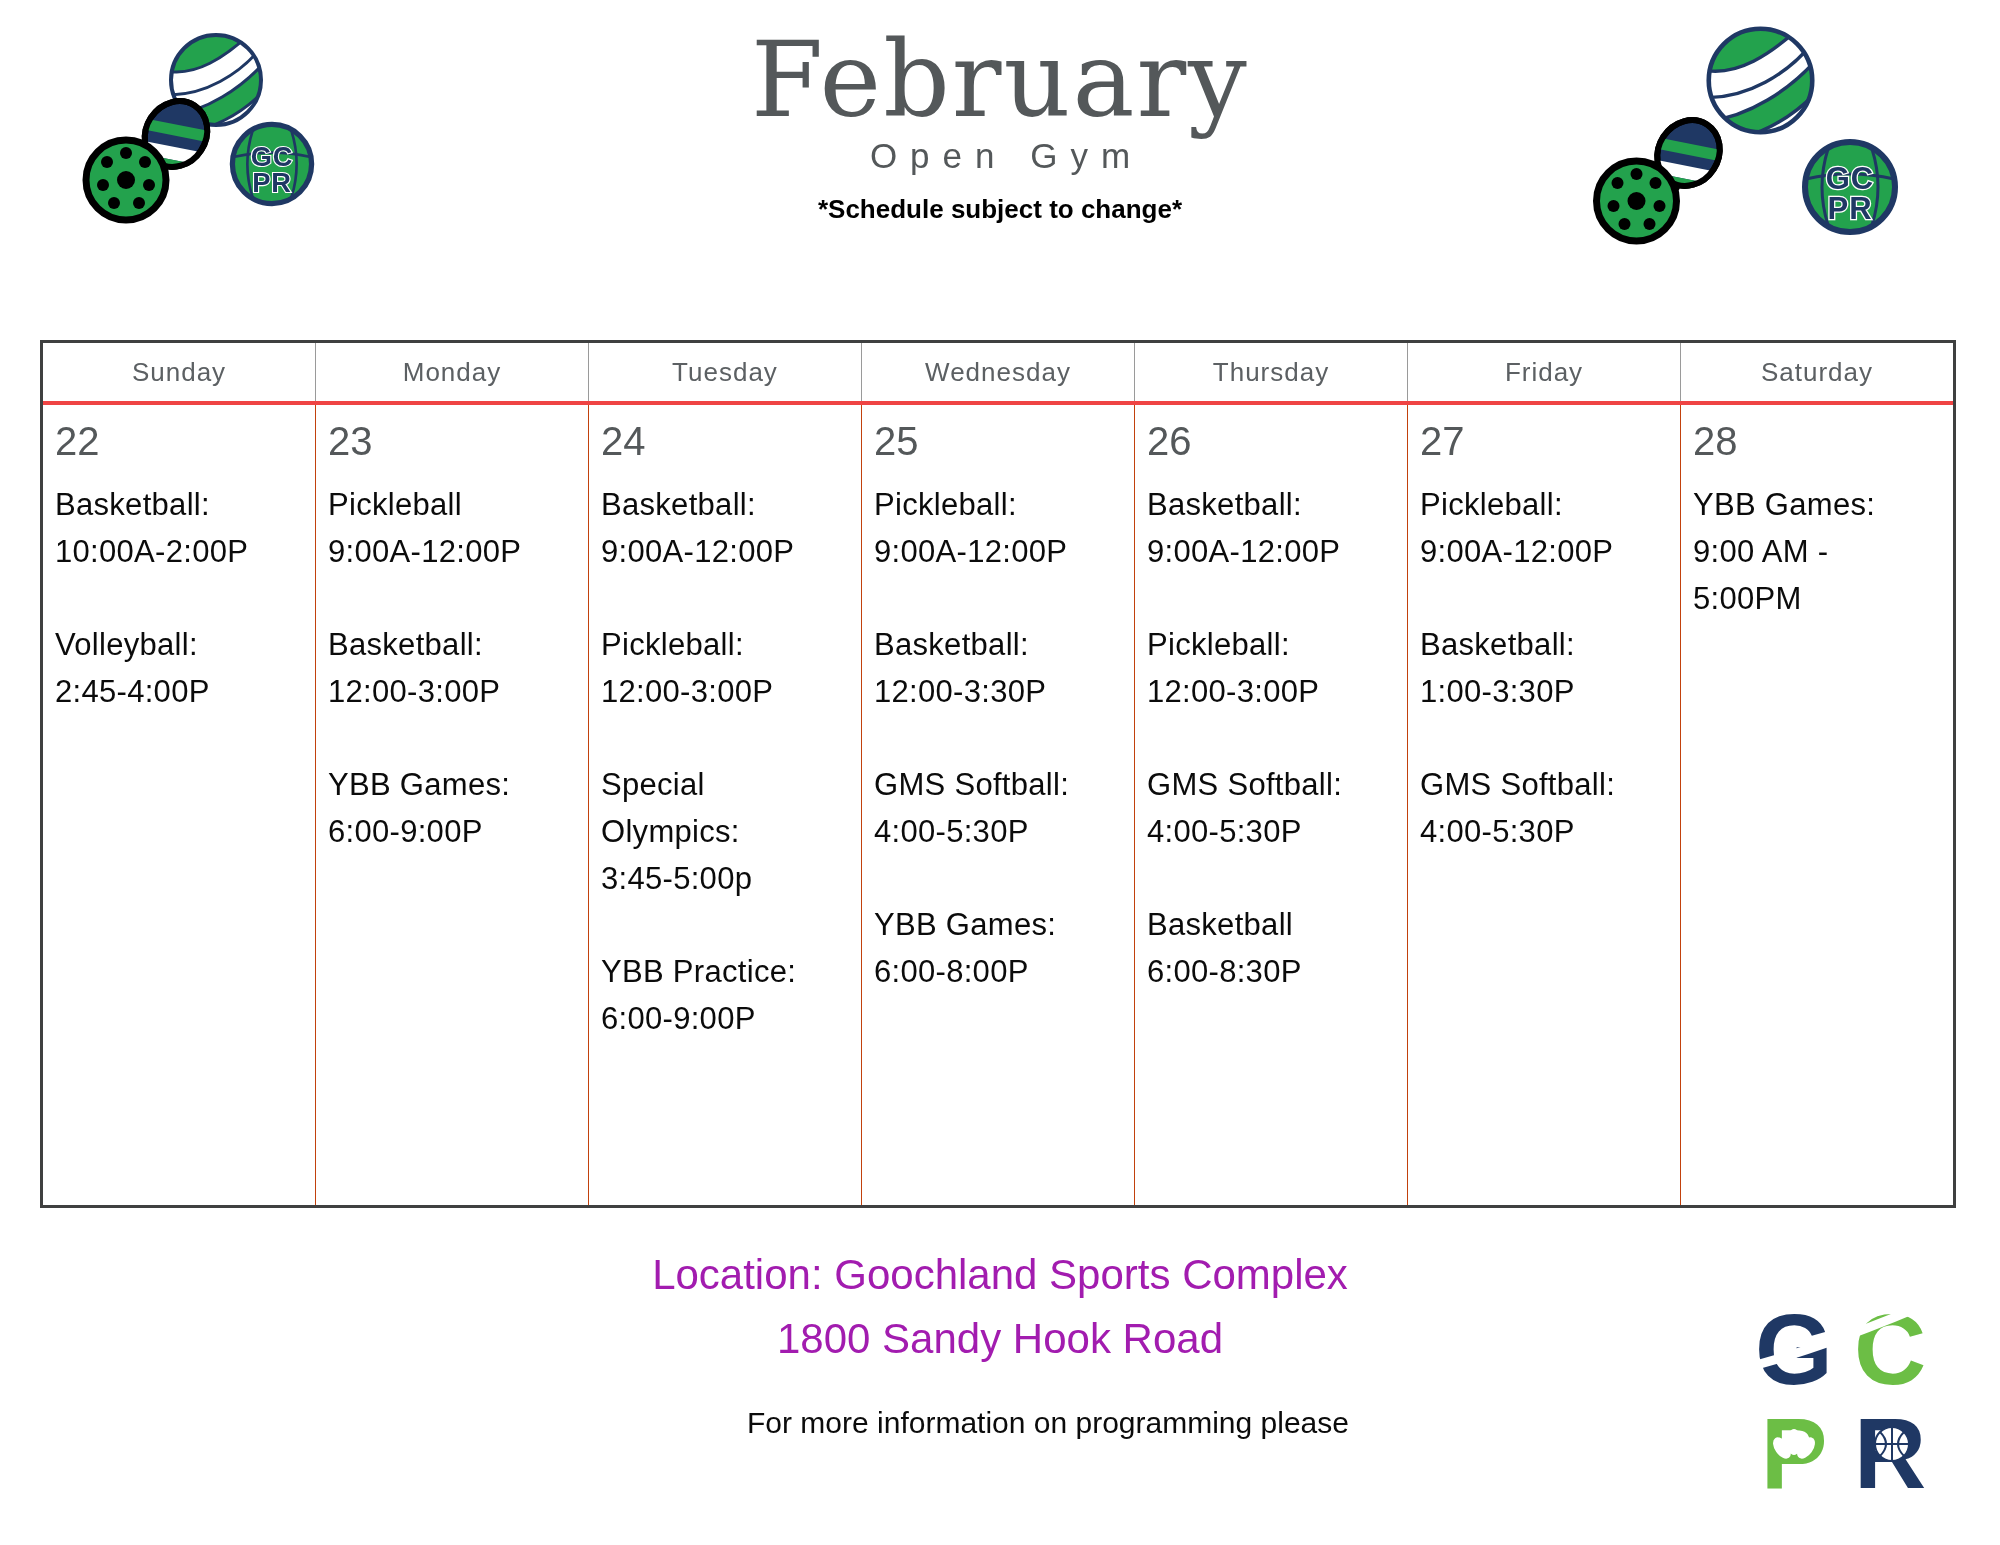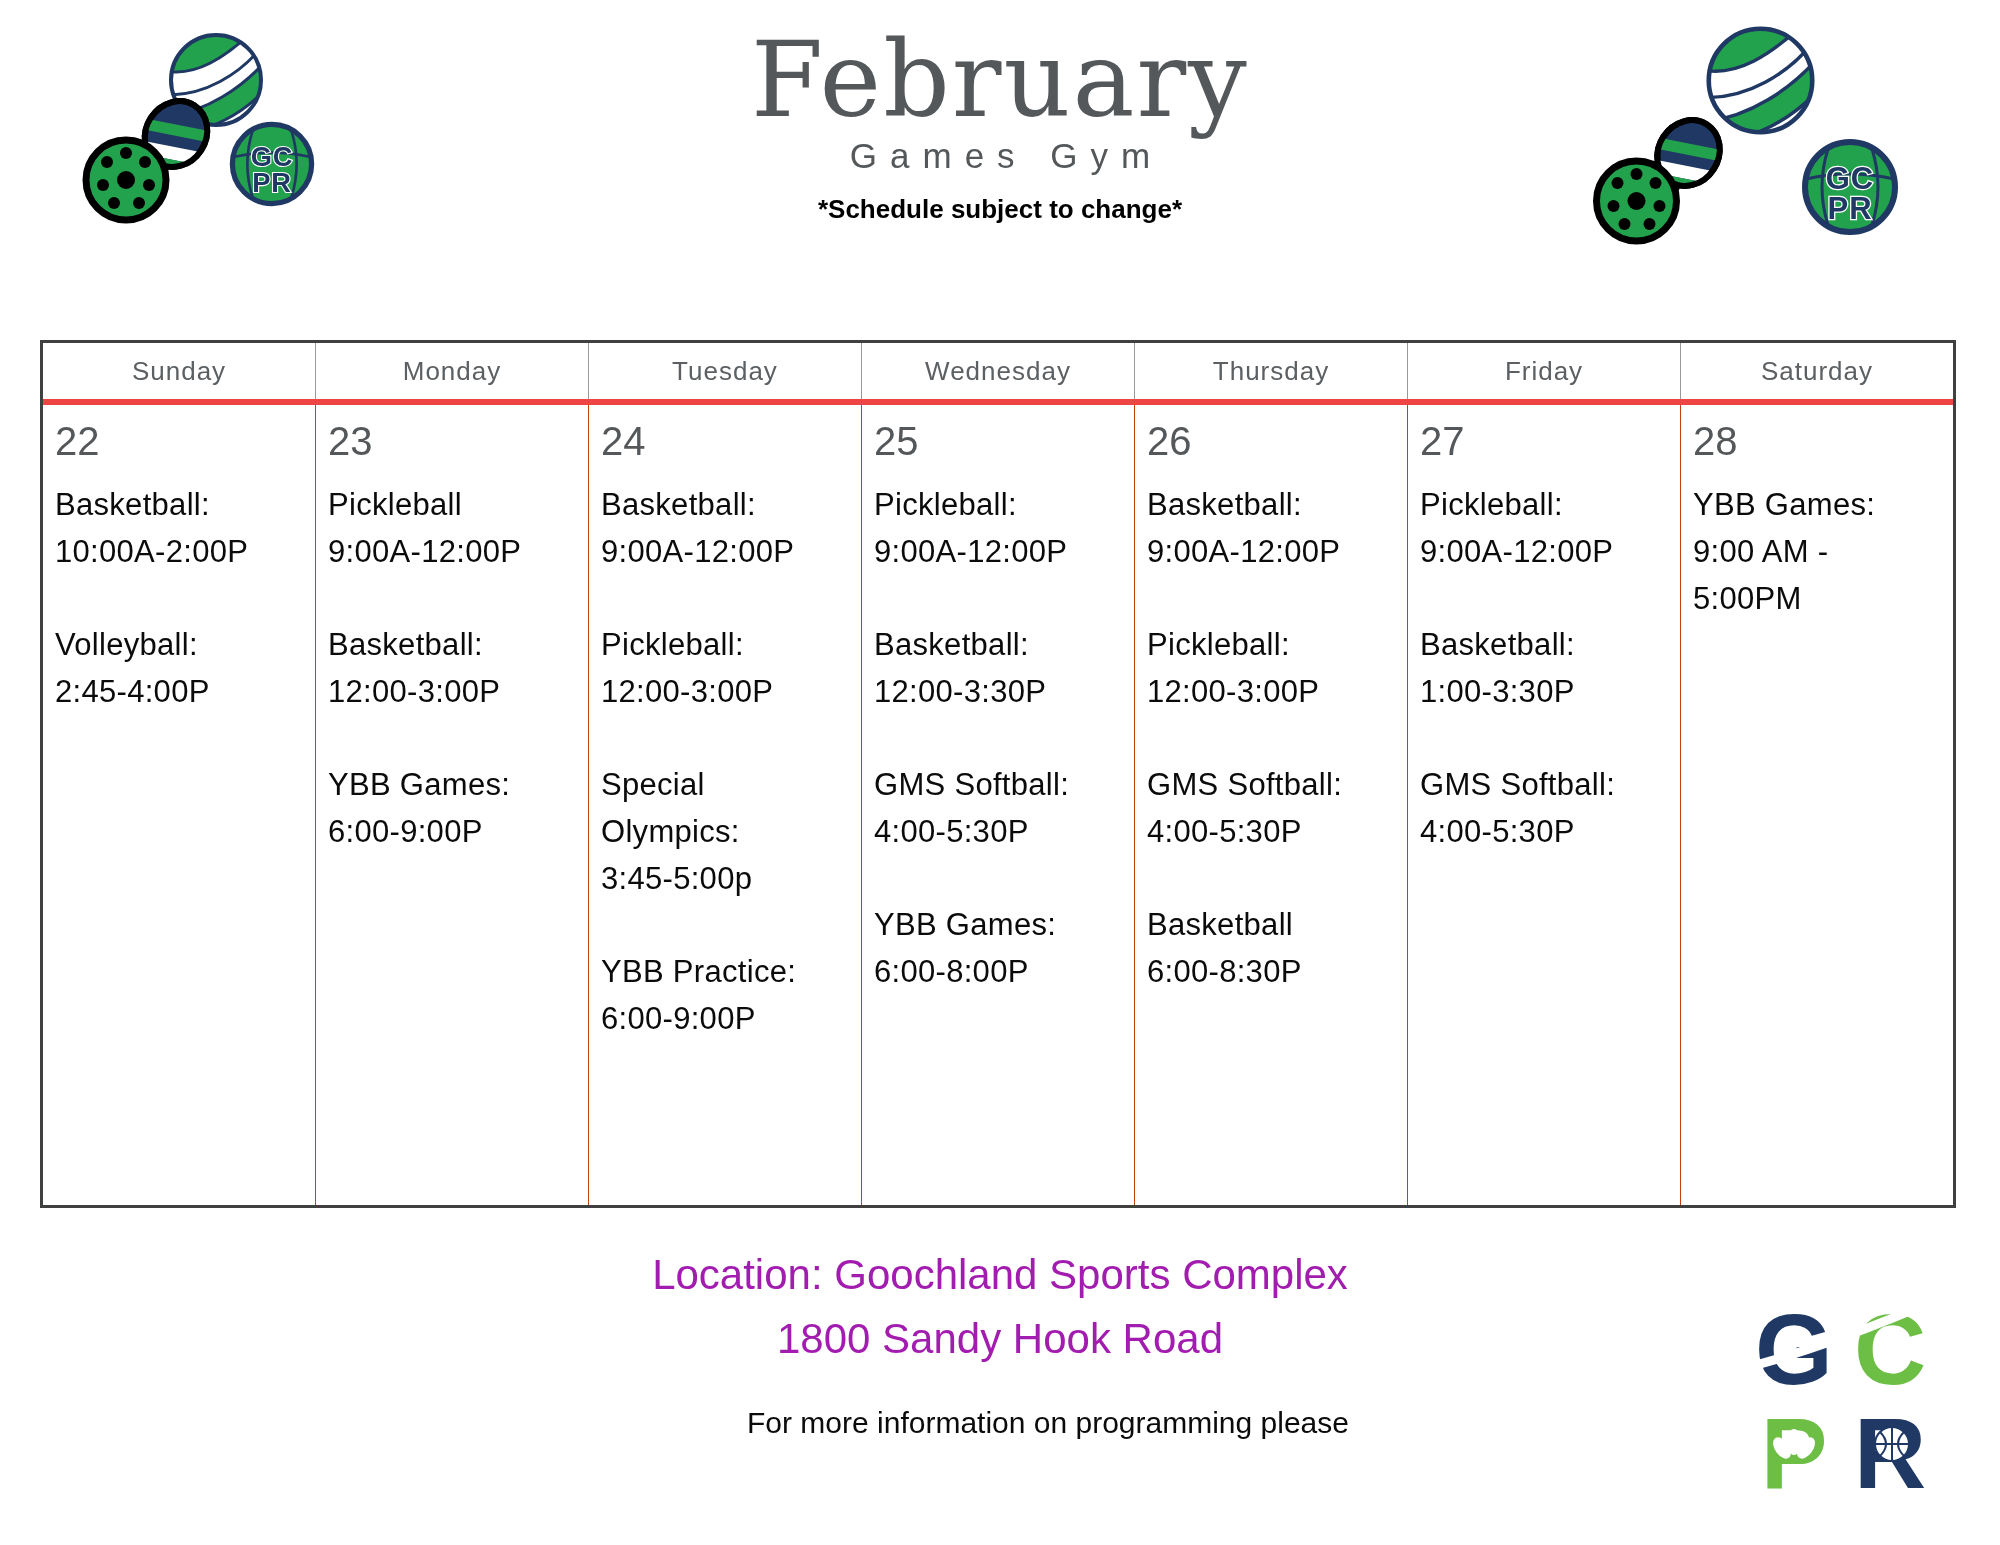--- a/index.html
+++ b/index.html
@@ -14,21 +14,21 @@
   .schedule-note{margin-top:18px;font-size:26px;font-weight:700;color:#000;}
 
   .deco{position:absolute;}
   .deco-left{left:78px;top:22px;width:270px;height:210px;}
   .deco-right{left:1588px;top:15px;width:340px;height:240px;}
   .deco svg{position:absolute;}
 
   
   .calendar{position:absolute;left:40px;top:340px;width:1916px;height:868px;
             border:3px solid #3f4040;box-sizing:border-box;background:#fff;}
-  .cal-head{display:flex;height:62px;border-bottom:6px solid #ef4444;box-sizing:border-box;}
+  .cal-head{display:flex;height:62px;border-bottom:4px solid #ef4444;box-sizing:border-box;}
   .hcell{flex:1;border-right:1px solid #9a9a9a;box-sizing:border-box;
          font-size:26px;color:#5c6063;letter-spacing:1px;
          display:flex;align-items:center;justify-content:center;}
   .hcell:last-child{border-right:none;}
   .cal-body{display:flex;height:800px;}
   .dcell{flex:1;border-right:1px solid #c2410c;box-sizing:border-box;
          padding:8px 16px 0 12px;overflow:hidden;}
   .dcell:last-child{border-right:none;}
   .date-number{font-size:40px;line-height:44px;color:#54585a;margin:6px 0 18px;}
   .event{margin-bottom:46px;}
@@ -143,21 +143,21 @@
       <path d="M28 12 Q 16 50 28 88" fill="none" stroke="#1F3864" stroke-width="3"></path>
       <path d="M72 12 Q 84 50 72 88" fill="none" stroke="#1F3864" stroke-width="3"></path>
       <path d="M6 42 Q 50 32 94 42" fill="none" stroke="#1F3864" stroke-width="3"></path>
       <text x="50" y="52" text-anchor="middle" font-family="Liberation Sans, sans-serif" font-size="31" font-weight="bold" fill="#1F3864" stroke="#ffffff" stroke-width="2.5" paint-order="stroke" letter-spacing="1">GC</text>
       <text x="50" y="82" text-anchor="middle" font-family="Liberation Sans, sans-serif" font-size="31" font-weight="bold" fill="#1F3864" stroke="#ffffff" stroke-width="2.5" paint-order="stroke" letter-spacing="1">PR</text>
     </svg>
   </div>
 
   <div class="title-block">
     <h1 class="page-title">February</h1>
-    <div class="page-subtitle">Games Gym</div>
+    <div class="page-subtitle">Open Gym</div>
     <div class="schedule-note">*Schedule subject to change*</div>
   </div>
 
   <div class="calendar">
     <div class="cal-head">
       <div class="hcell">Sunday</div>
       <div class="hcell">Monday</div>
       <div class="hcell">Tuesday</div>
       <div class="hcell">Wednesday</div>
       <div class="hcell">Thursday</div>

